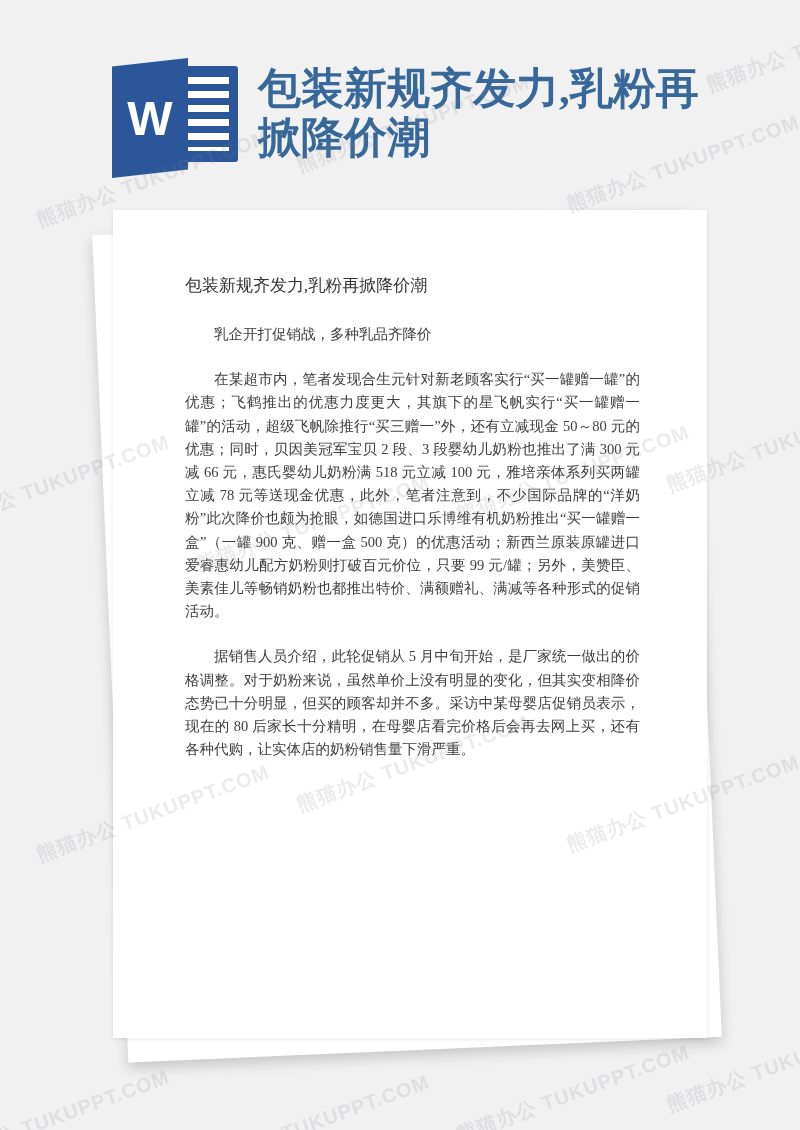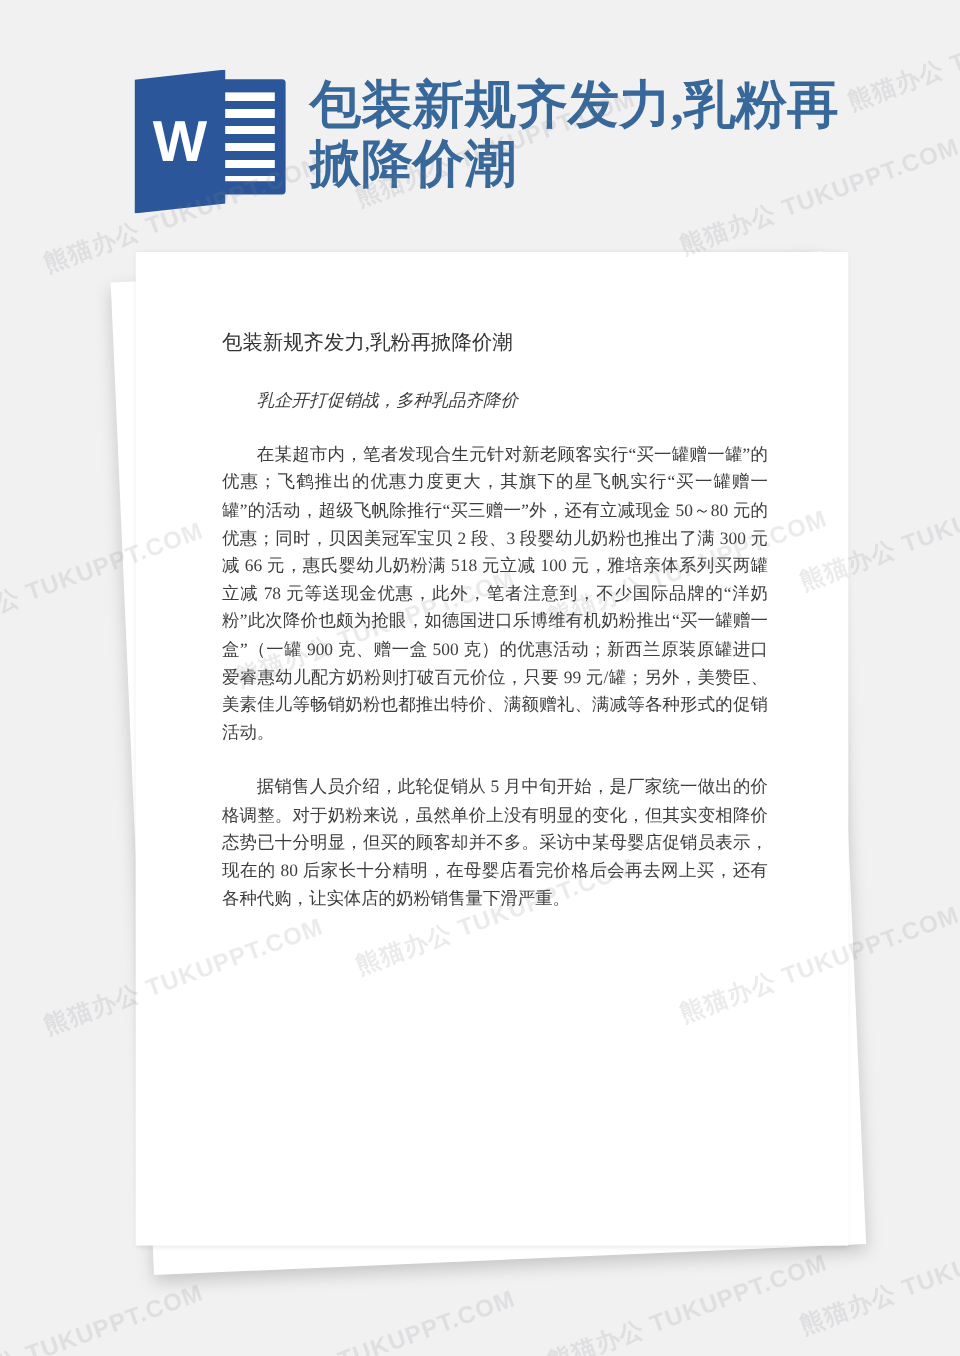--- a/index.html
+++ b/index.html
@@ -67,21 +67,21 @@
     font-size: 17px; font-weight: 400; color: #333;
     margin-bottom: 26px;
   }
   .doc-para, .doc-heading {
     font-family: "Liberation Serif", "DejaVu Serif", serif;
     font-size: 14.5px; line-height: 23.2px; color: #3d3d3d;
     text-align: justify; text-indent: 2em;
     margin-bottom: 22px;
     word-break: break-all;
   }
-  .doc-heading { text-align: left; font-style: italic; }
+  .doc-heading { text-align: left; }
 
   
   .wm-layer { position: absolute; inset: 0; z-index: 10; pointer-events: none; }
   .wm {
     position: absolute;
     font-family: "Liberation Sans", sans-serif;
     font-size: 20px; font-weight: 700; letter-spacing: 1px;
     color: rgba(128,128,138,0.16);
     transform: rotate(-20deg);
     white-space: nowrap;

